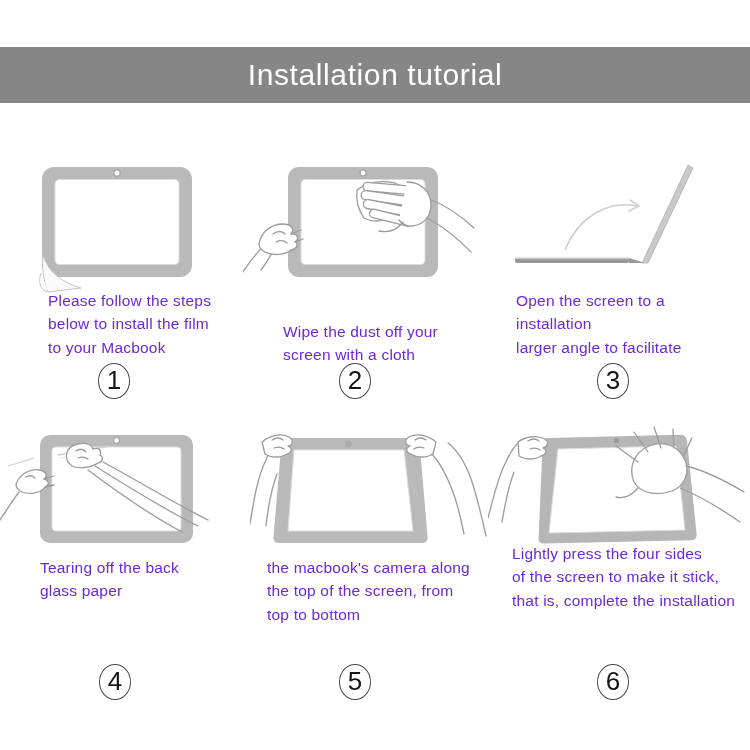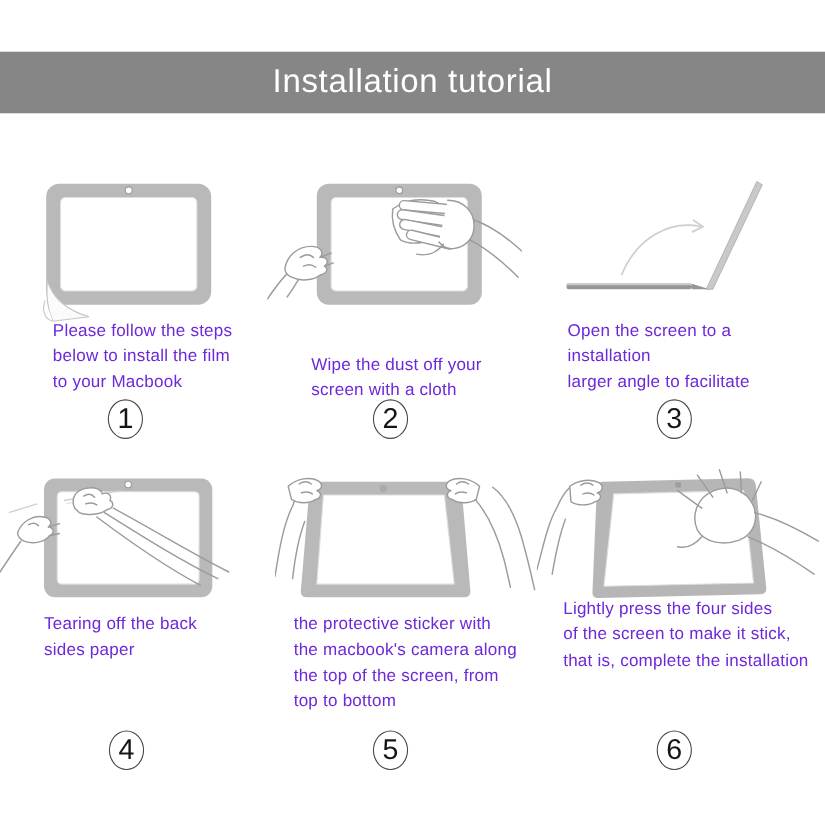--- a/index.html
+++ b/index.html
@@ -151,21 +151,21 @@
         <path class="hand hline" d="M103 34 C140 54 176 76 208 92"></path>
         <path class="hand hline" d="M0 92 C8 80 13 72 19 64"></path>
         <path class="hand hfill" d="M16 56 C20 46 30 40 40 42 C46 43 48 48 44 51 C49 52 50 57 45 59 C41 65 30 67 22 64 C18 62 16 59 16 56 Z"></path>
         <path class="hand hline" d="M26 49 q6 -3 9 1"></path>
         <path class="hand hline" d="M44 51 L54 48 M45 59 L54 57"></path>
         <path d="M8 38 L34 30" fill="none" stroke="#cfcfcf" stroke-width="1.2"></path>
       </svg>
     </div>
     <div class="caption">
       <div>Tearing off the back</div>
-      <div>sides paper</div>
+      <div>glass paper</div>
     </div>
     <div class="num">
       <span>4</span>
     </div>
   </section>
 
   <section class="step s5">
     <div class="art">
       <svg viewBox="0 0 250 140" xmlns="http://www.w3.org/2000/svg">
         <path d="M33 14 L164 14 Q169 14 169.6 19.5 L177.6 113 Q178 119 172 119 L29 119 Q23 119 23.5 113 L31.4 19.5 Q32 14 33 14 Z" fill="#b9b9b9"></path>
@@ -175,21 +175,20 @@
         <path class="hand hline" d="M16 102 C18 84 21 66 27 50"></path>
         <path class="hand hfill" d="M12 18 C20 11 32 9 39 13 C44 16 43 21 38 22 C43 24 42 29 37 30 C31 34 21 34 15 30 Z"></path>
         <path class="hand hline" d="M22 16 q6 -4 11 0 M24 24 q6 -2 10 1"></path>
         <path class="hand hfill" d="M186 18 C178 11 166 9 159 13 C154 16 155 21 160 22 C155 24 156 29 161 30 C167 34 177 34 183 30 Z"></path>
         <path class="hand hline" d="M176 16 q-6 -4 -11 0 M174 24 q-6 -2 -10 1"></path>
         <path class="hand hline" d="M198 19 C210 28 218 44 224 64 C228 78 232 94 236 112"></path>
         <path class="hand hline" d="M182 30 C194 44 202 62 208 84 C210 92 212 100 214 110"></path>
       </svg>
     </div>
     <div class="caption">
-      <div>the protective sticker with</div>
       <div>the macbook's camera along</div>
       <div>the top of the screen, from</div>
       <div>top to bottom</div>
     </div>
     <div class="num">
       <span>5</span>
     </div>
   </section>
 
   <section class="step s6">

